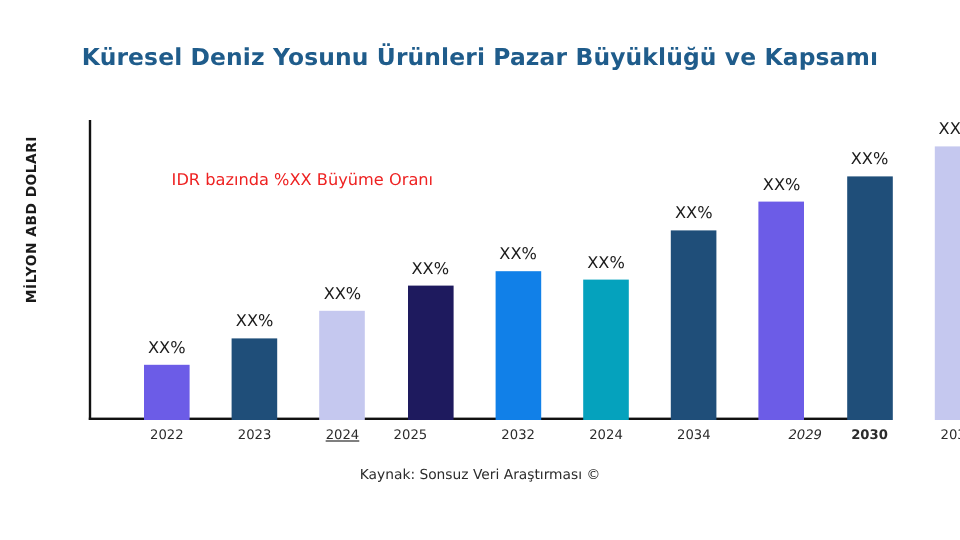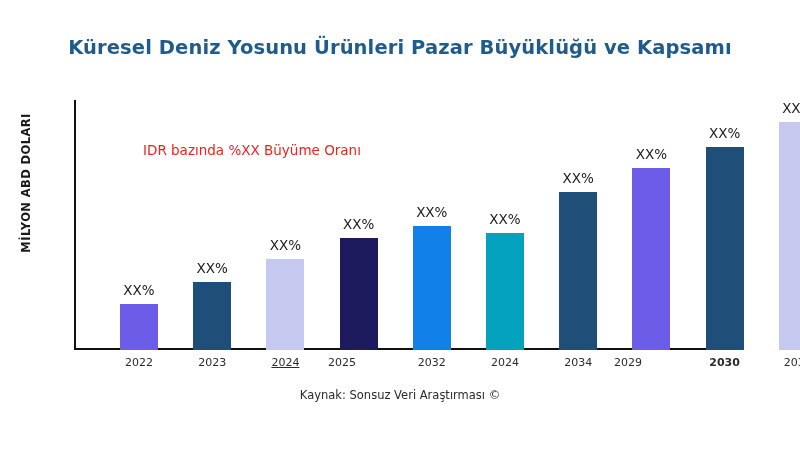--- a/index.html
+++ b/index.html
@@ -184,16 +184,16 @@
 
   <div id="growth-annotation">IDR bazında %XX Büyüme Oranı</div>
 
 <div class="tick-label" style="left: 104px;">2022</div>
     <div class="tick-label" style="left: 177.2px;">2023</div>
     <div class="tick-label" style="left: 250.4px; text-decoration: underline;">2024</div>
     <div class="tick-label" style="left: 307px;">2025</div>
     <div class="tick-label" style="left: 396.8px;">2032</div>
     <div class="tick-label" style="left: 470px;">2024</div>
     <div class="tick-label" style="left: 543.2px;">2034</div>
-    <div class="tick-label" style="left: 593px;">2029</div>
+    <div class="tick-label" style="left: 636px; font-style: italic;">2029</div>
     <div class="tick-label" style="left: 689.6px; font-weight: bold;">2030</div>
     <div class="tick-label" style="left: 762.8px;">2031</div>
   </div>
 
 </body></html>

